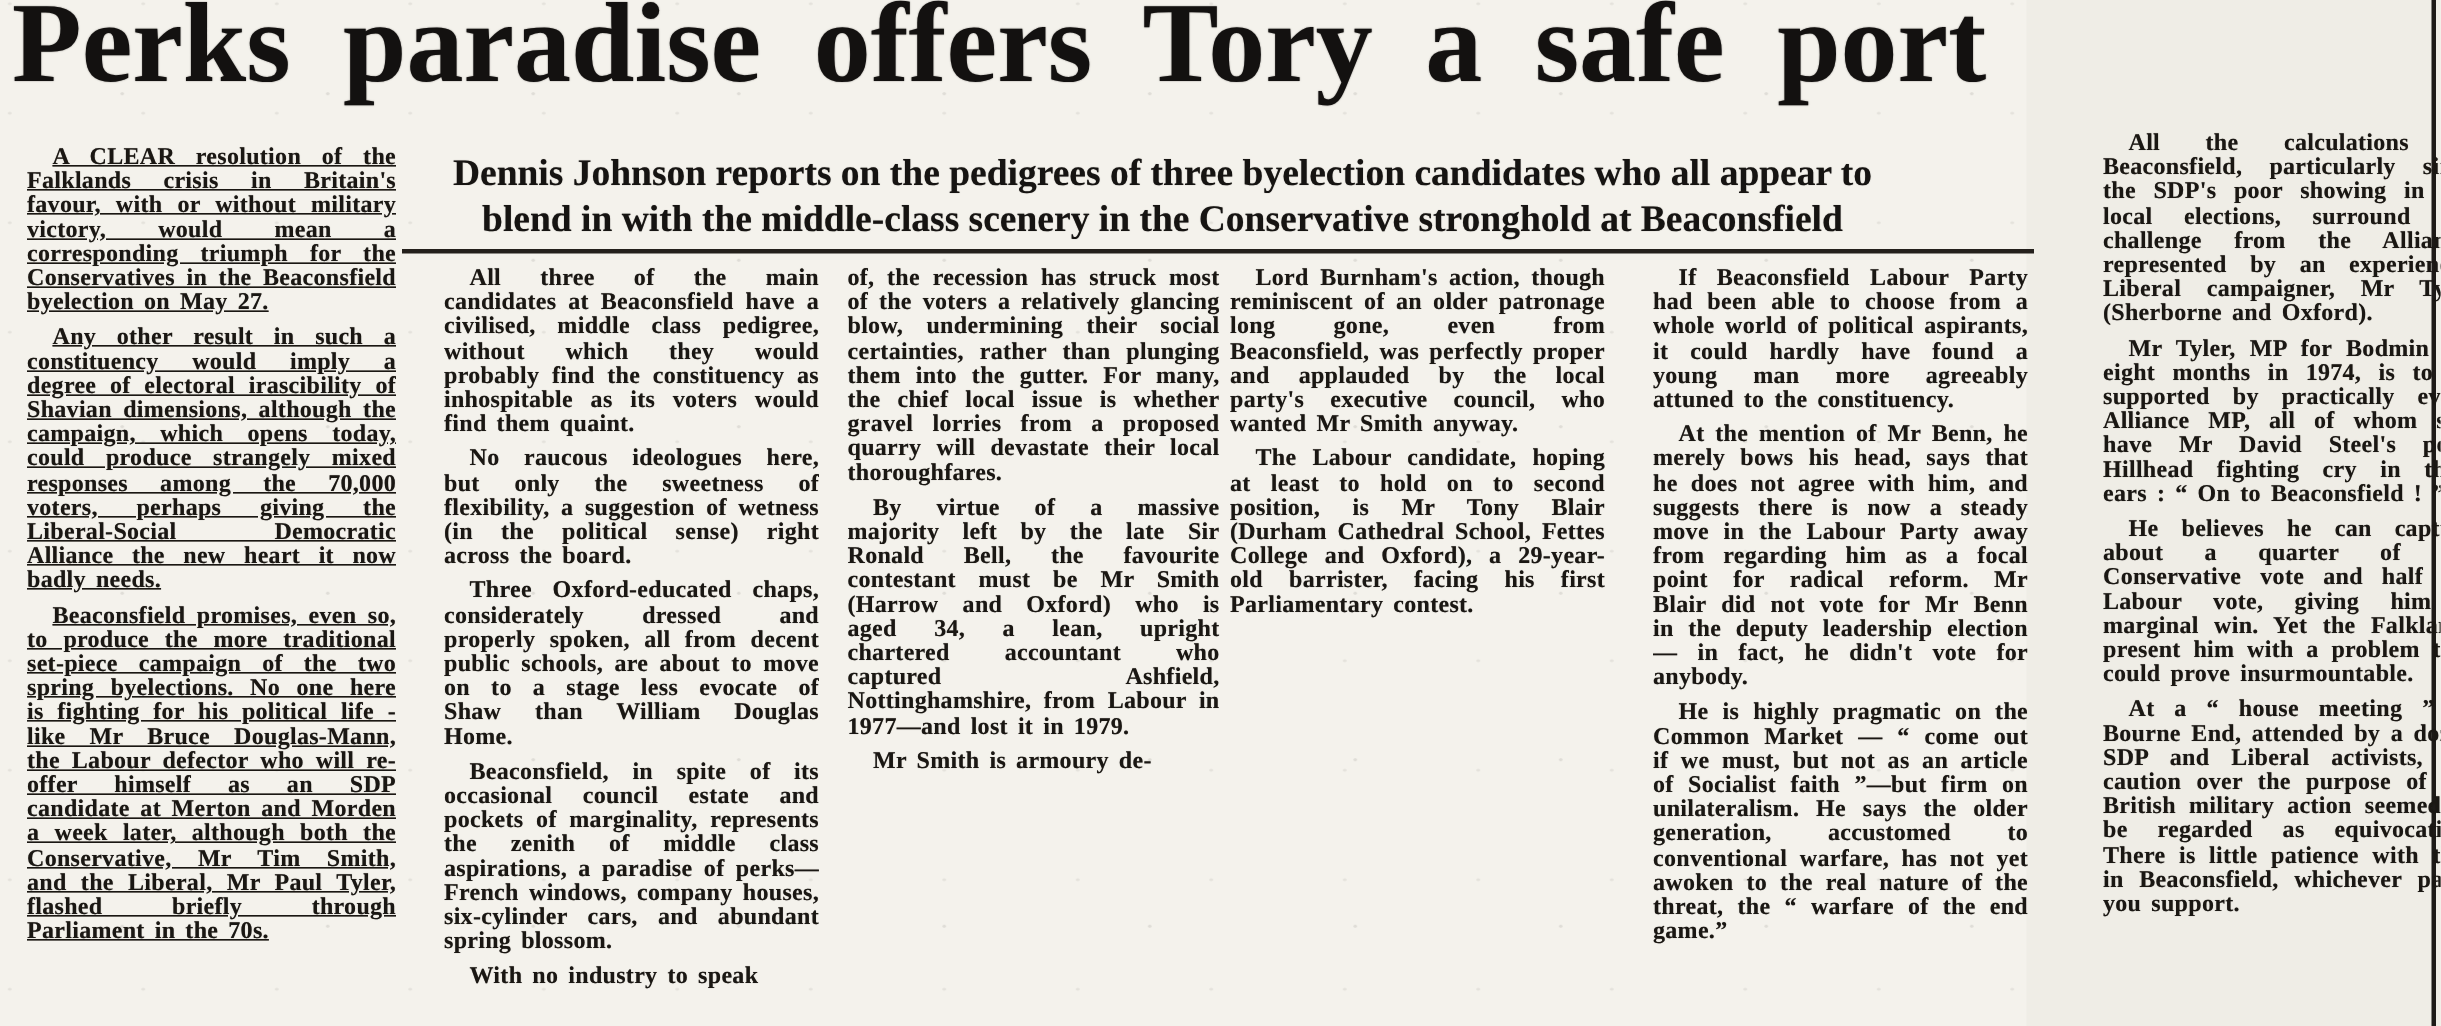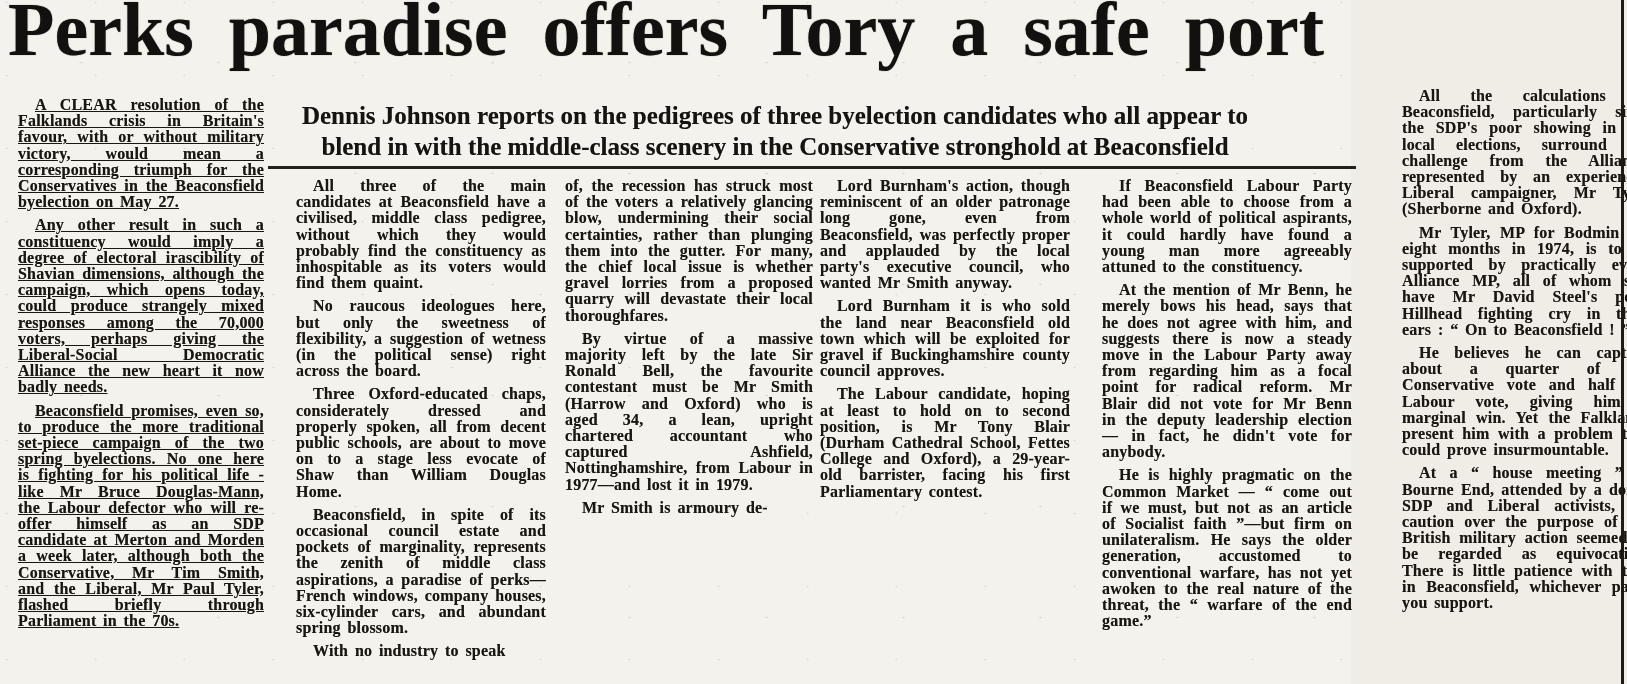--- a/index.html
+++ b/index.html
@@ -99,21 +99,20 @@
   </div>
 
   <div class="col col3">
     <p class="cont">of, the recession has struck most of the voters a relatively glancing blow, undermining their social certainties, rather than plunging them into the gutter. For many, the chief local issue is whether gravel lorries from a proposed quarry will devastate their local thoroughfares.</p>
     <p>By virtue of a massive majority left by the late Sir Ronald Bell, the favourite contestant must be Mr Smith (Harrow and Oxford) who is aged 34, a lean, upright chartered accountant who captured Ashfield, Nottinghamshire, from Labour in 1977—and lost it in 1979.</p>
     <p>Mr Smith is armoury de-</p>
   </div>
 
   <div class="col col4">
     <p>Lord Burnham's action, though reminiscent of an older patronage long gone, even from Beaconsfield, was perfectly proper and applauded by the local party's executive council, who wanted Mr Smith anyway.</p>
-    <p>Lord Burnham it is who sold the land near Beaconsfield old town which will be exploited for gravel if Buckinghamshire county council approves.</p>
     <p>The Labour candidate, hoping at least to hold on to second position, is Mr Tony Blair (Durham Cathedral School, Fettes College and Oxford), a 29-year-old barrister, facing his first Parliamentary contest.</p>
   </div>
 
   <div class="col col5">
     <p>If Beaconsfield Labour Party had been able to choose from a whole world of political aspirants, it could hardly have found a young man more agreeably attuned to the constituency.</p>
     <p>At the mention of Mr Benn, he merely bows his head, says that he does not agree with him, and suggests there is now a steady move in the Labour Party away from regarding him as a focal point for radical reform. Mr Blair did not vote for Mr Benn in the deputy leadership election — in fact, he didn't vote for anybody.</p>
     <p>He is highly pragmatic on the Common Market — “ come out if we must, but not as an article of Socialist faith ”—but firm on unilateralism. He says the older generation, accustomed to conventional warfare, has not yet awoken to the real nature of the threat, the “ warfare of the end game.”</p>
   </div>
 
   <div class="col col6">

